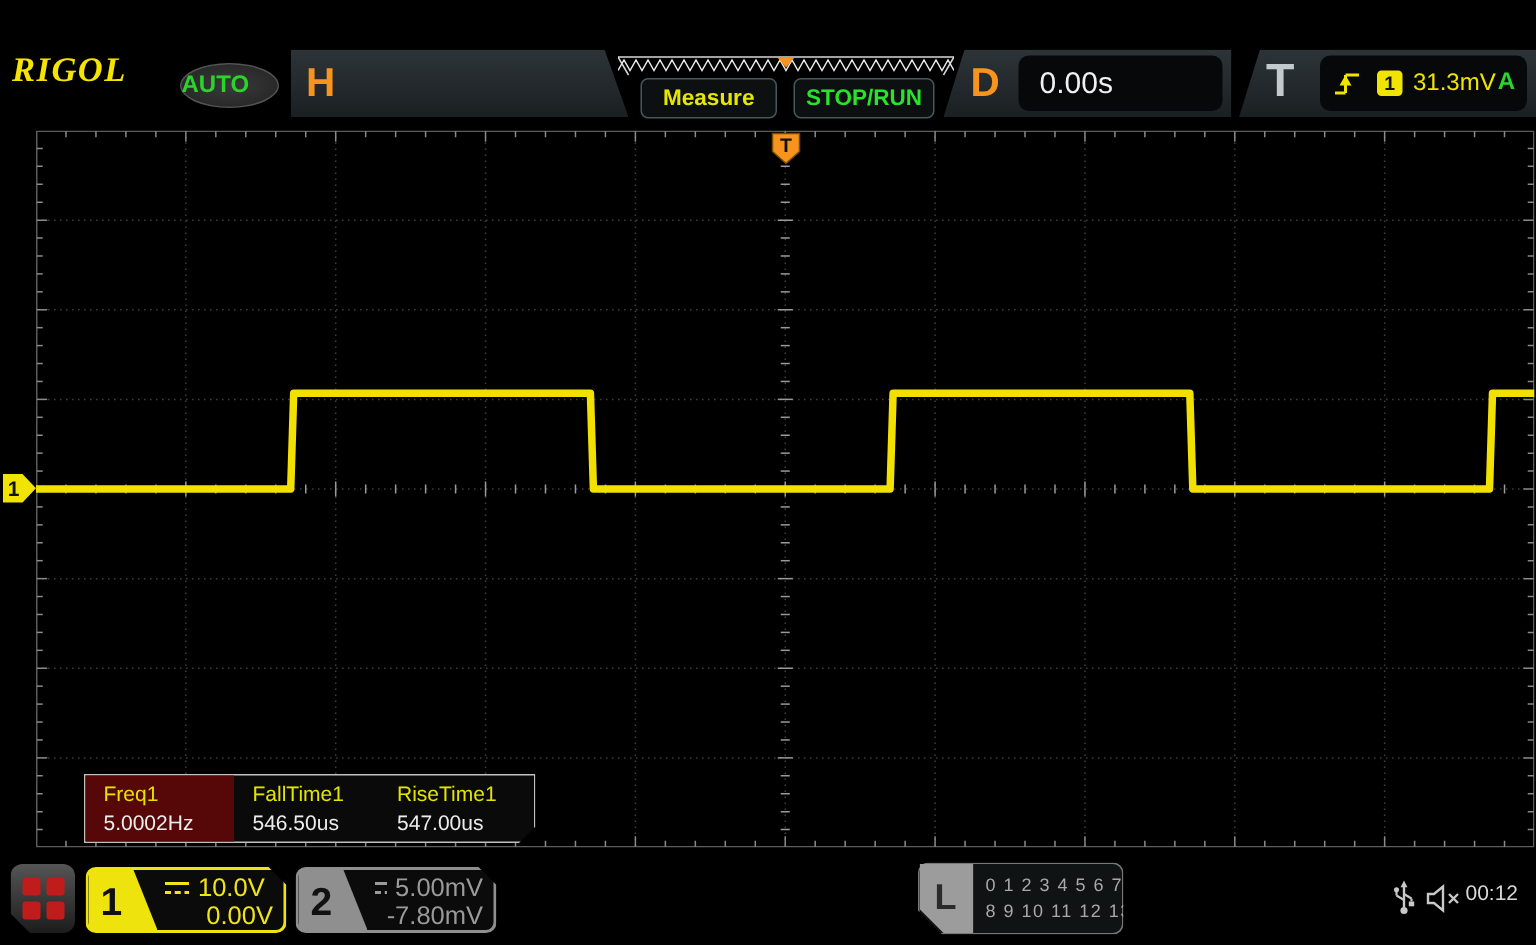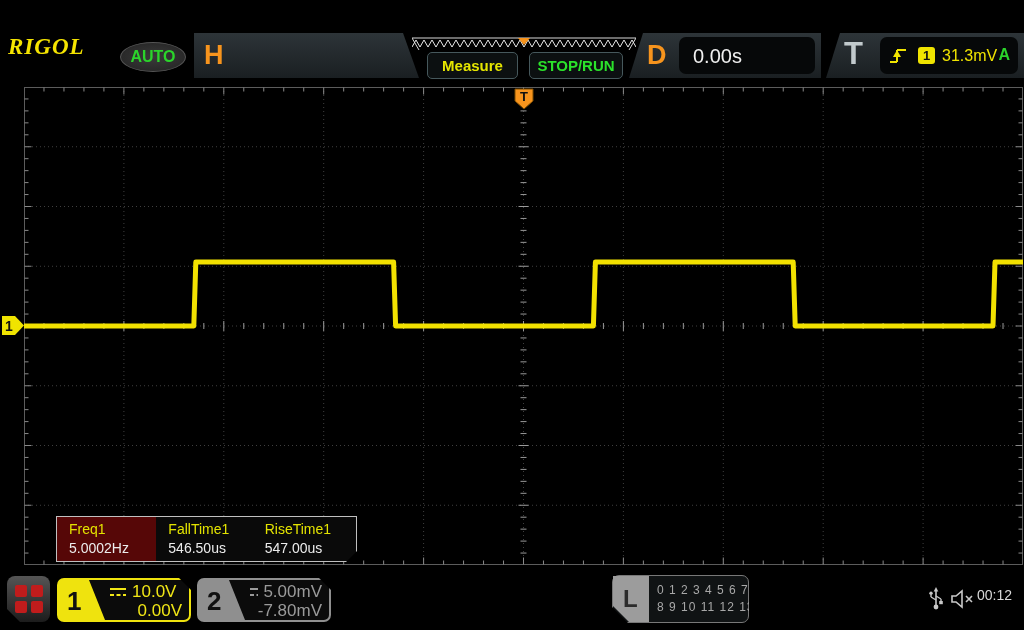--- a/index.html
+++ b/index.html
@@ -10,21 +10,21 @@
 
   
   #statusbar { left:6px; top:4px; color:#f0f0f0; font-size:16px; letter-spacing:.3px; }
   #statusbar .model { margin-right:16px; }
 
   
   #rigol-logo { left:8px; top:34px; font-family:"Liberation Serif", serif;
     font-weight:bold; font-style:italic; font-size:23px; color:#f5e400; letter-spacing:1px; }
   #auto-btn { left:120px; top:42px; width:66px; height:30px; border-radius:50%;
     background:radial-gradient(#3a3a3a,#222); border:1px solid #555;
-    color:#2bd42b; font-size:16px; font-weight:bold; text-align:center; line-height:28px; }
+    color:#2bd42b; font-size:16px; font-weight:bold; line-height:28px; }
   .hpanel { background:linear-gradient(#2d3438,#1a1f22); }
   #h-panel { left:194px; top:33px; width:225px; height:45px;
     clip-path:polygon(0 0, calc(100% - 16px) 0, 100% 100%, 0 100%); }
   .panel-letter { font-size:27px; font-weight:bold; color:#f7941d; }
   #h-letter { left:10px; top:7px; }
   .innerbox { background:#060809; border-radius:7px; }
   #h-inner { left:38px; top:4px; width:178px; height:37px; }
   #timebase { left:14px; top:6px; font-size:22px; color:#f0f0f0; }
   #rates { right:10px; top:2px; text-align:right; font-size:14px; color:#8c9496; line-height:16px; }
 

